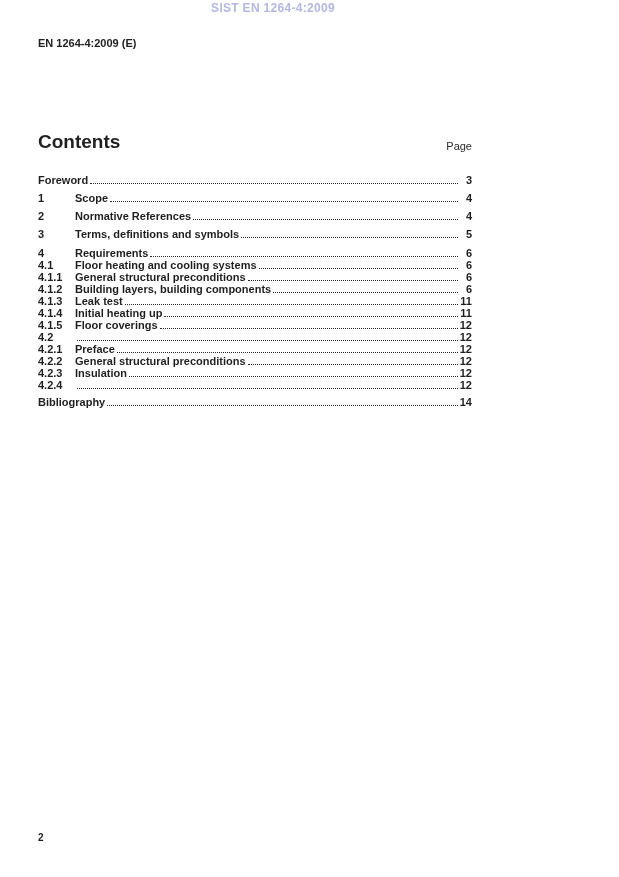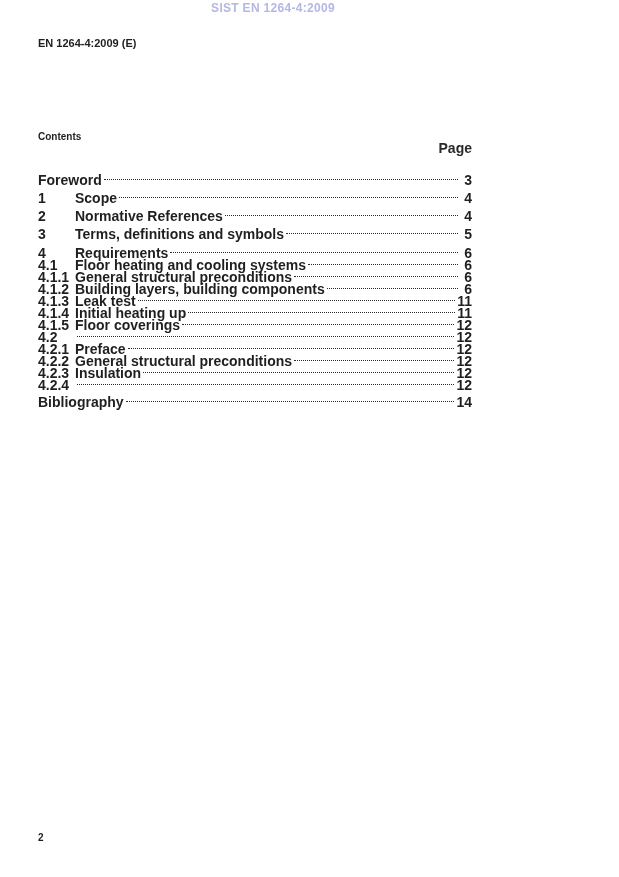--- a/index.html
+++ b/index.html
@@ -28,44 +28,44 @@
     position: absolute;
     top: 37px;
     left: 38px;
     font-size: 11px;
     font-weight: bold;
   }
   .contents-title {
     position: absolute;
     top: 131px;
     left: 38px;
-    font-size: 10px;
+    font-size: 19px;
     font-weight: bold;
   }
   .page-col-label {
     position: absolute;
     top: 140px;
     right: 74px;
-    font-size: 14px;
-    font-weight: bold;
+    font-size: 11px;
+    font-weight: normal;
     color: #2a2a2a;
     margin-left: 36px;
   }
   .toc {
     position: absolute;
     top: 174px;
     left: 38px;
     right: 74px;
   }
   .toc-row {
     display: flex;
-    align-items: center;
+    align-items: flex-end;
     height: 12px;
     line-height: 12px;
-    font-size: 14px;
+    font-size: 11px;
     font-weight: bold;
   }
   .gap-main   { margin-top: 6px; }
   .gap-sec    { margin-top: 7px; }
   .gap-annex  { margin-top: 9px; }
   .gap-biblio { margin-top: 5px; }
   .toc-num {
     flex: 0 0 37px;
     font-weight: bold;
   }

